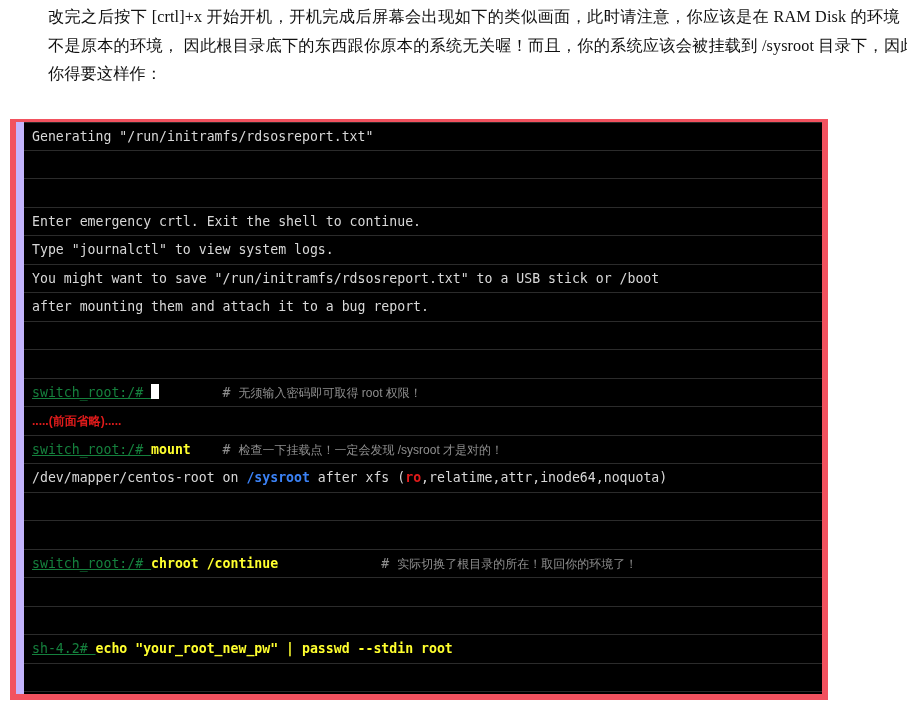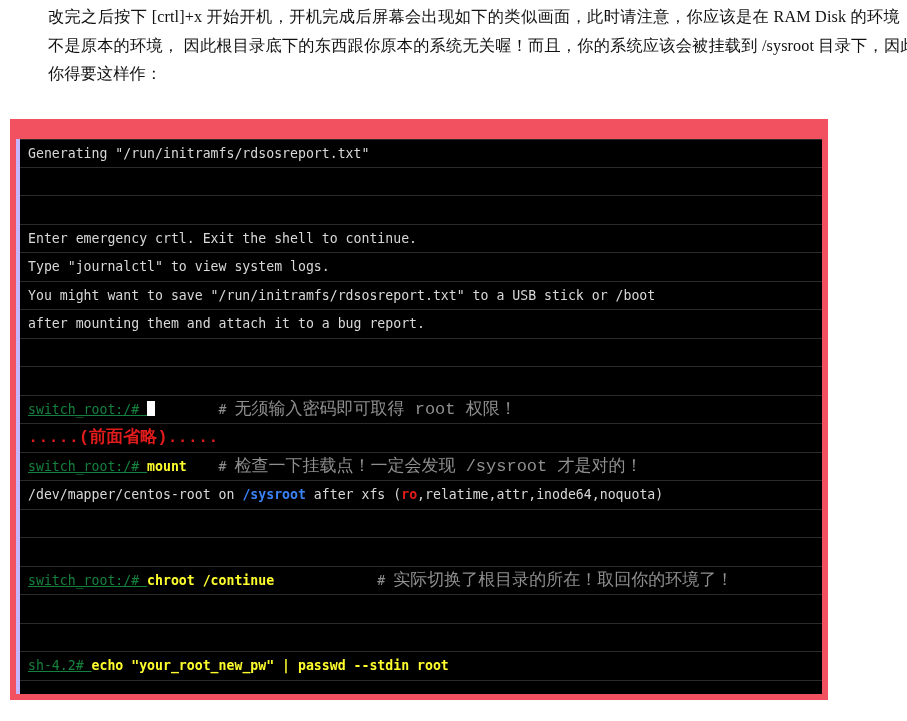--- a/index.html
+++ b/index.html
@@ -46,23 +46,22 @@
     background: #f2525f;
     padding: 0;
   }
   #term-inner {
     position: absolute;
     left: 3px;
     top: 0px;
     right: 3px;
     bottom: 3px;
     background: #000000;
-    border-left: 4px solid #c4b5fd;
+    border-left: 8px solid #c4b5fd;
     overflow: hidden;
-    margin-top: 17px;
   }
   #term-body {
     position: relative;
     width: 100%;
     height: 100%;
     background: #000000;
     font-family: "DejaVu Sans Mono", "Liberation Mono", monospace;
     font-size: 13.2px;
   }
 
@@ -82,21 +81,21 @@
 
   
   .t-plain  { color: #d8d8d8; }
   .t-prompt { color: #15803d; text-decoration: underline; }
   .t-cmd    { color: #ffff2e; font-weight: bold; }
   .t-comment{ color: #8f8f8f; }
   .t-red    { color: #e01b1b; font-weight: bold; }
   .t-yellow { color: #3b82f6; font-weight: bold; }
 
   
-  .cjk { font-family: Liberation Mono, monospace; font-size: 17px; }
+  .cjk { font-family: Liberation Sans, sans-serif; font-size: 12px; }
 
   .cursor {
     display: inline-block;
     width: 8px;
     height: 15px;
     background: #ffffff;
     vertical-align: -2px;
   }
 </style>
 </head>

